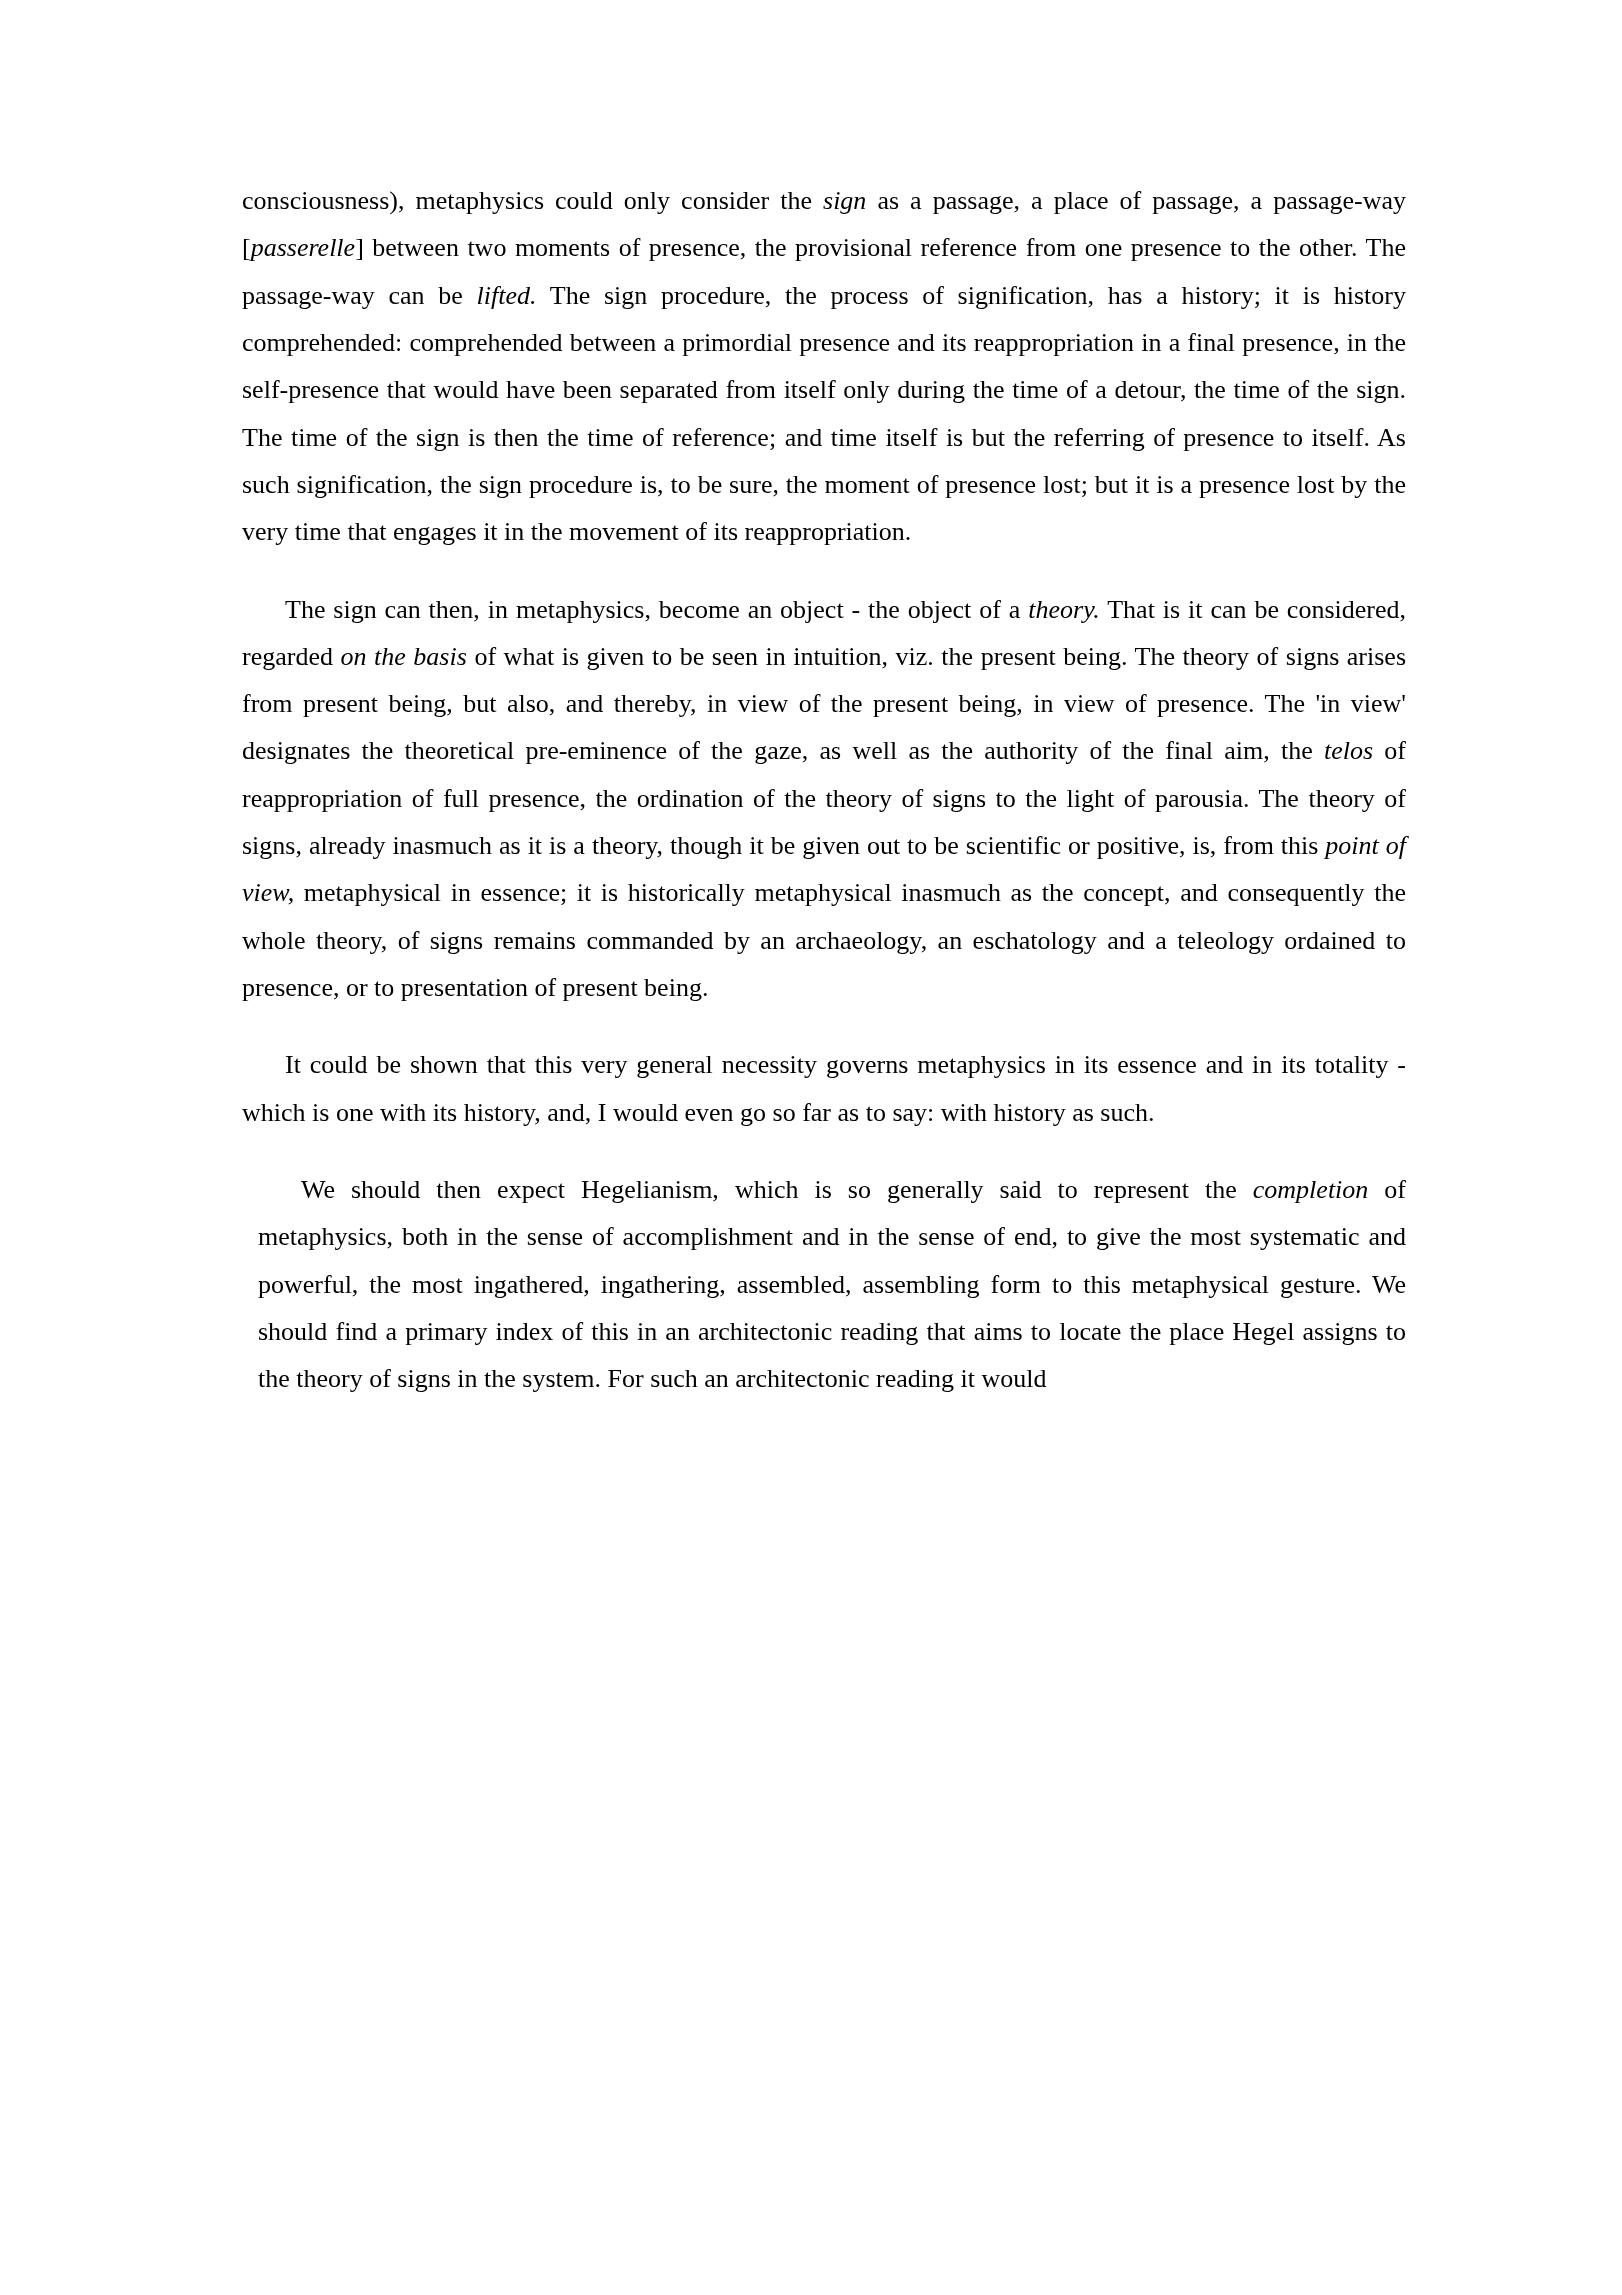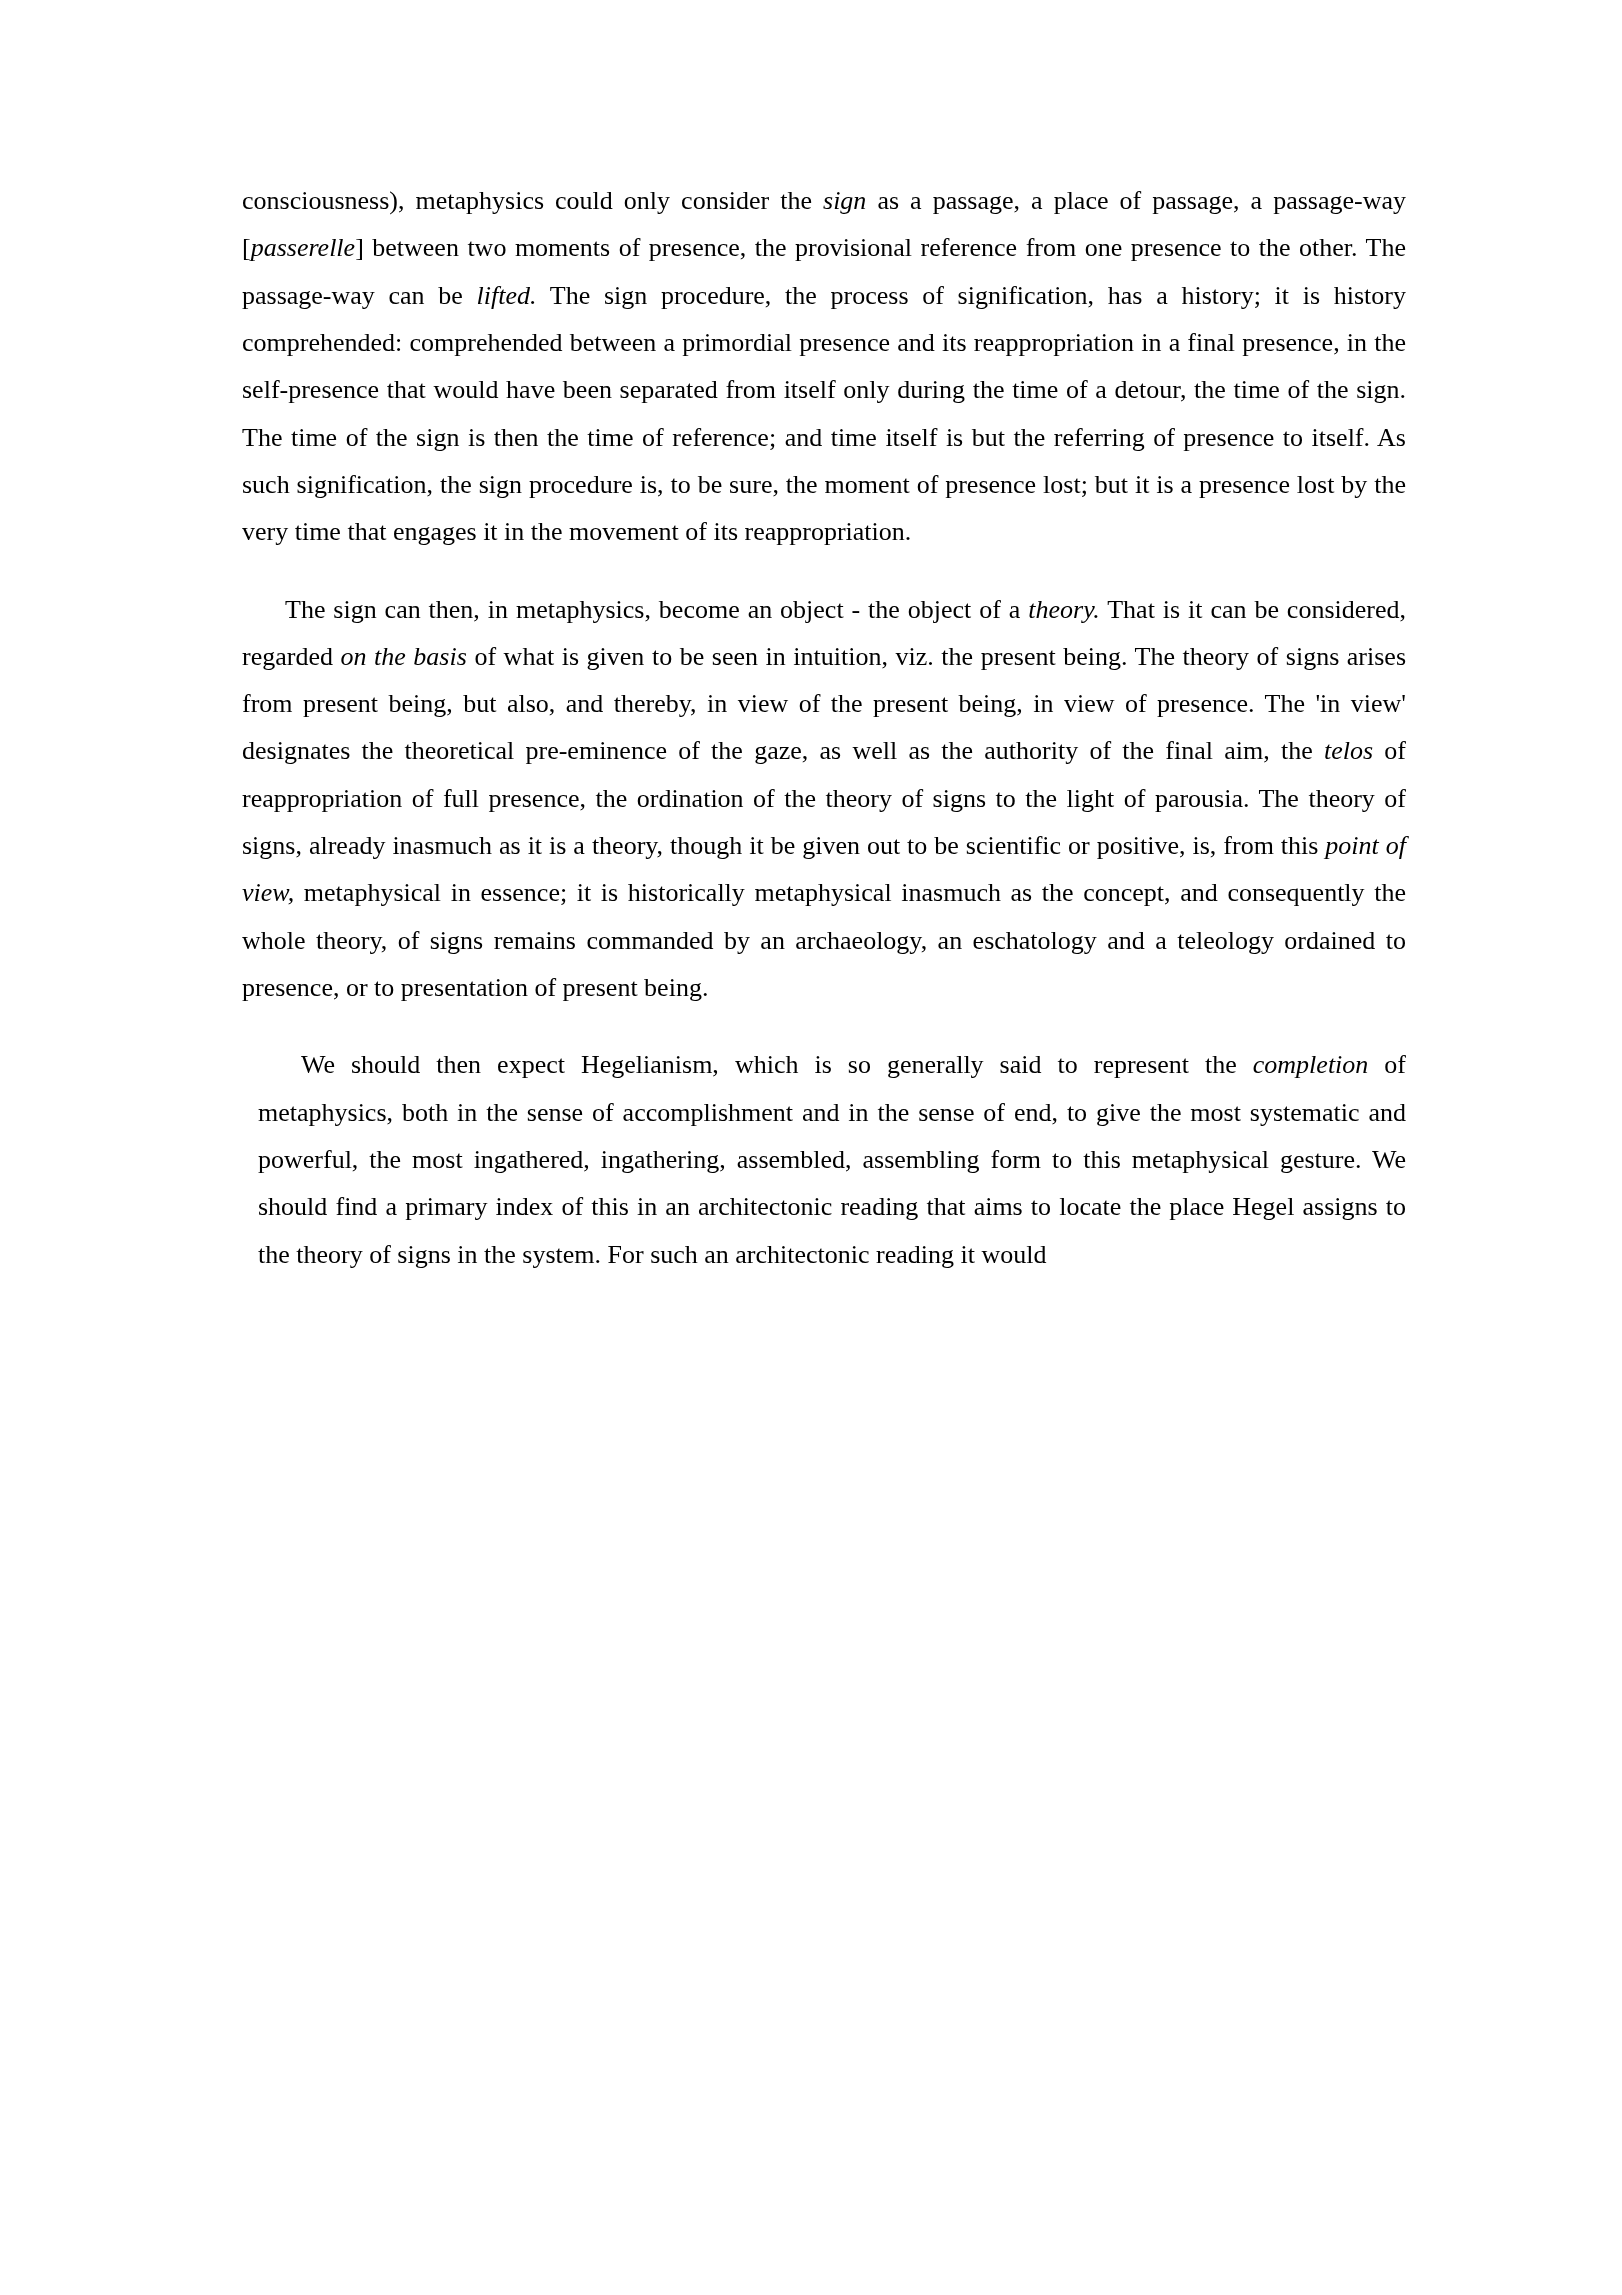--- a/index.html
+++ b/index.html
@@ -43,16 +43,17 @@
     font-style: italic;
   }
 </style>
 </head>
 <body>
 
 <div class="page">
   <div class="body-text" id="text-column">
       <p class="para"><span>consciousness), metaphysics could only consider the </span><em>sign</em><span> as a passage, a place of passage, a passage-way [</span><em>passerelle</em><span>] between two moments of presence, the provisional reference from one presence to the other. The passage-way can be </span><em>lifted.</em><span> The sign procedure, the process of signification, has a history; it is history comprehended: comprehended between a primordial presence and its reappropriation in a final presence, in the self-presence that would have been separated from itself only during the time of a detour, the time of the sign. The time of the sign is then the time of reference; and time itself is but the referring of presence to itself. As such signification, the sign procedure is, to be sure, the moment of presence lost; but it is a presence lost by the very time that engages it in the movement of its reappropriation.</span></p>
       <p class="para indented"><span>The sign can then, in metaphysics, become an object - the object of a </span><em>theory.</em><span> That is it can be considered, regarded </span><em>on the basis</em><span> of what is given to be seen in intuition, viz. the present being. The theory of signs arises from present being, but also, and thereby, in view of the present being, in view of presence. The 'in view' designates the theoretical pre-eminence of the gaze, as well as the authority of the final aim, the </span><em>telos</em><span> of reappropriation of full presence, the ordination of the theory of signs to the light of parousia. The theory of signs, already inasmuch as it is a theory, though it be given out to be scientific or positive, is, from this </span><em>point of view,</em><span> metaphysical in essence; it is historically metaphysical inasmuch as the concept, and consequently the whole theory, of signs remains commanded by an archaeology, an eschatology and a teleology ordained to presence, or to presentation of present being.</span></p>
+      <p class="para indented"><span>It could be shown that this very general necessity governs metaphysics in its essence and in its totality - which is one with its history, and, I would even go so far as to say: with history as such.</span></p>
       <p class="para indented"><span>We should then expect Hegelianism, which is so generally said to represent the </span><em>completion</em><span> of metaphysics, both in the sense of accomplishment and in the sense of end, to give the most systematic and powerful, the most ingathered, ingathering, assembled, assembling form to this metaphysical gesture. We should find a primary index of this in an architectonic reading that aims to locate the place Hegel assigns to the theory of signs in the system. For such an architectonic reading it would</span></p>
     </div>
 </div>
 
 
 </body></html>

